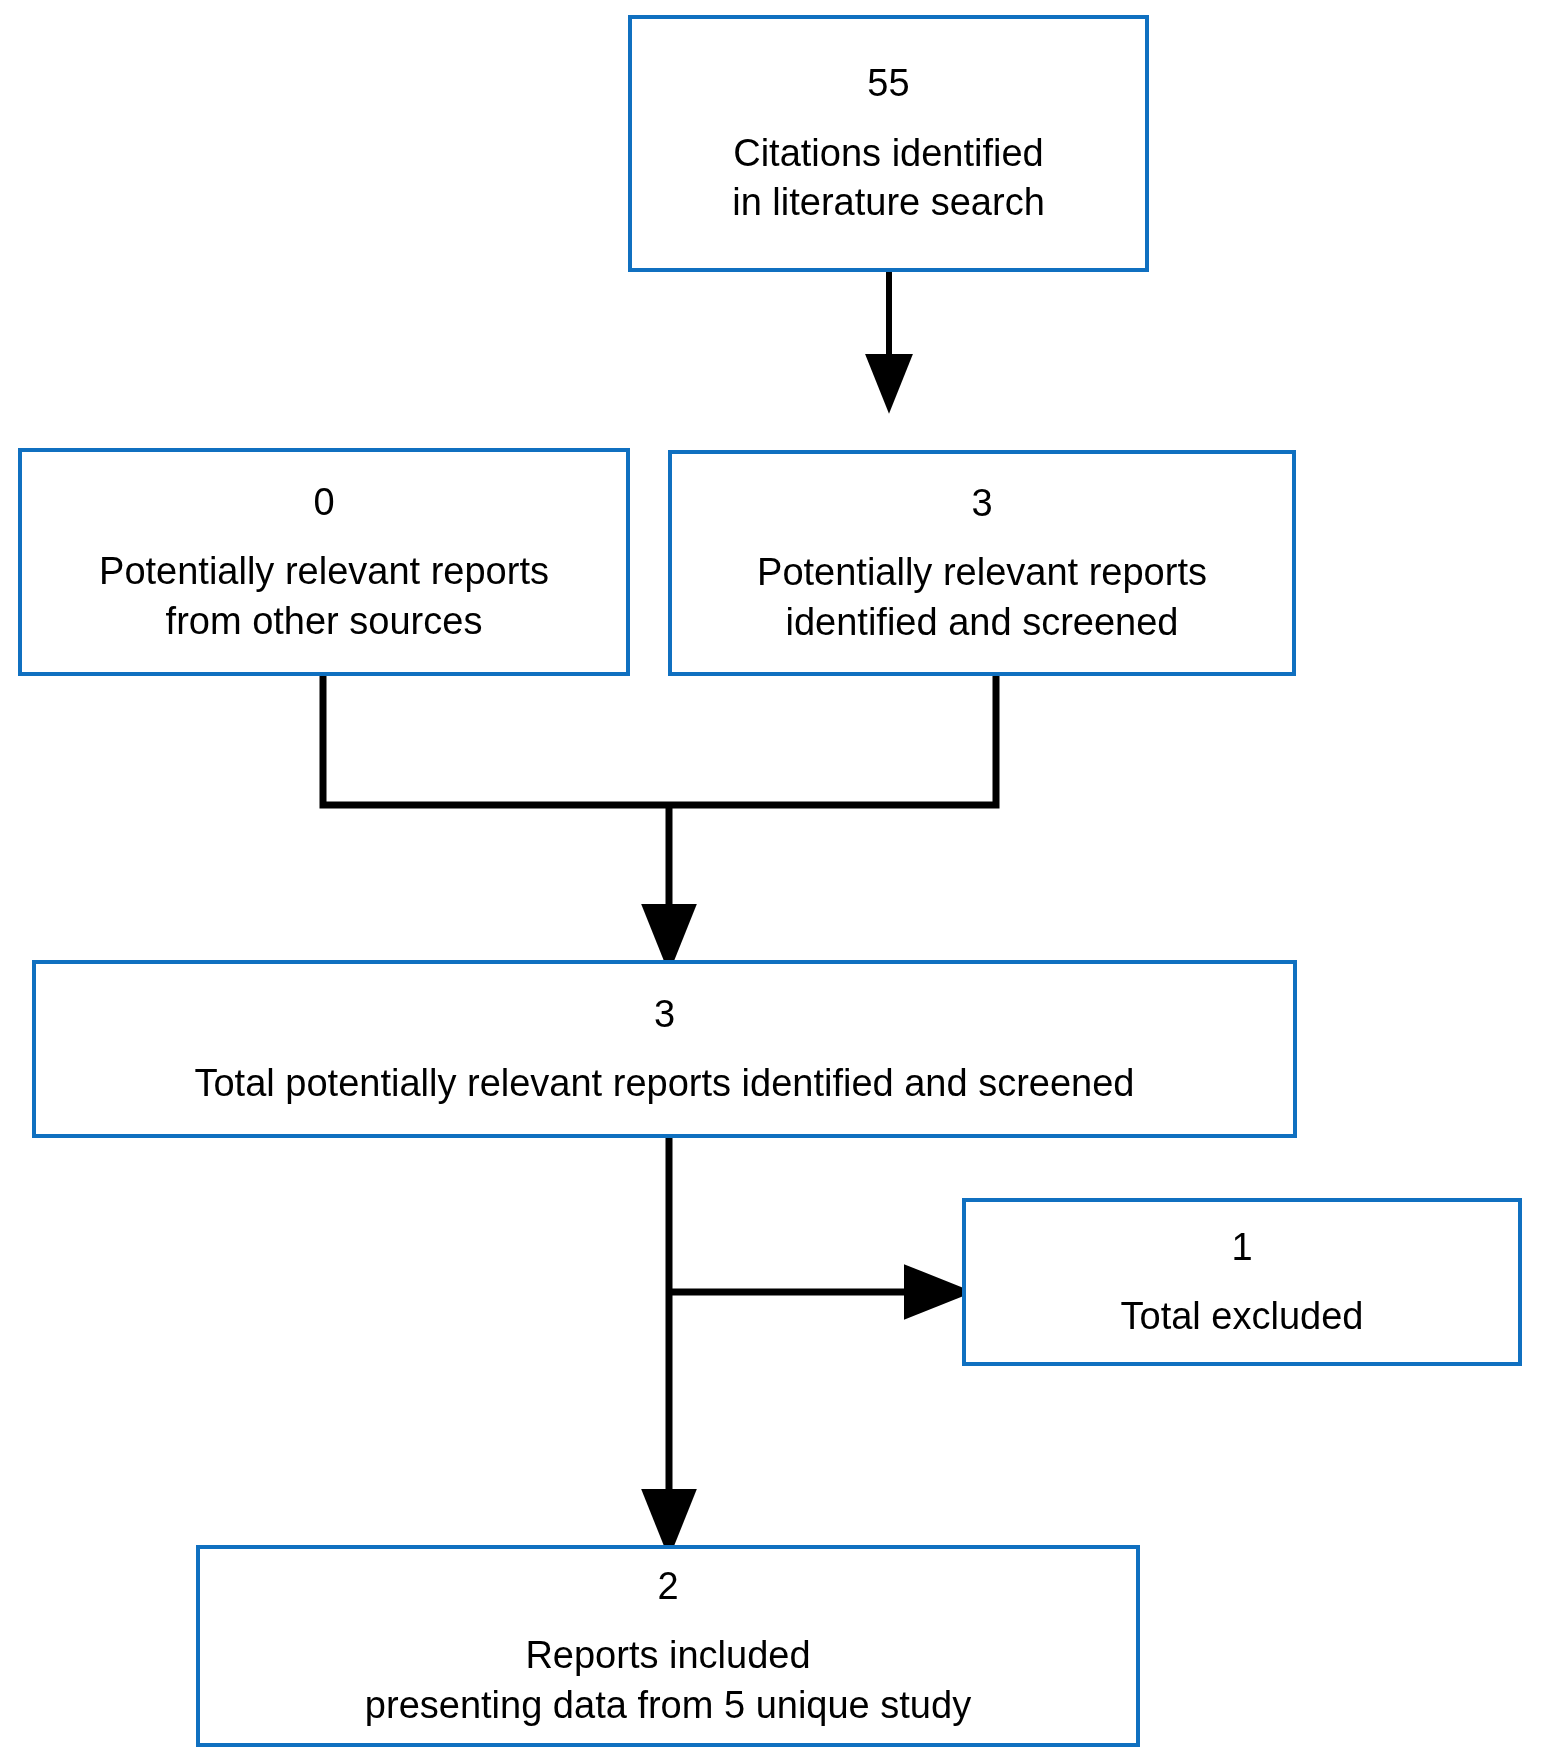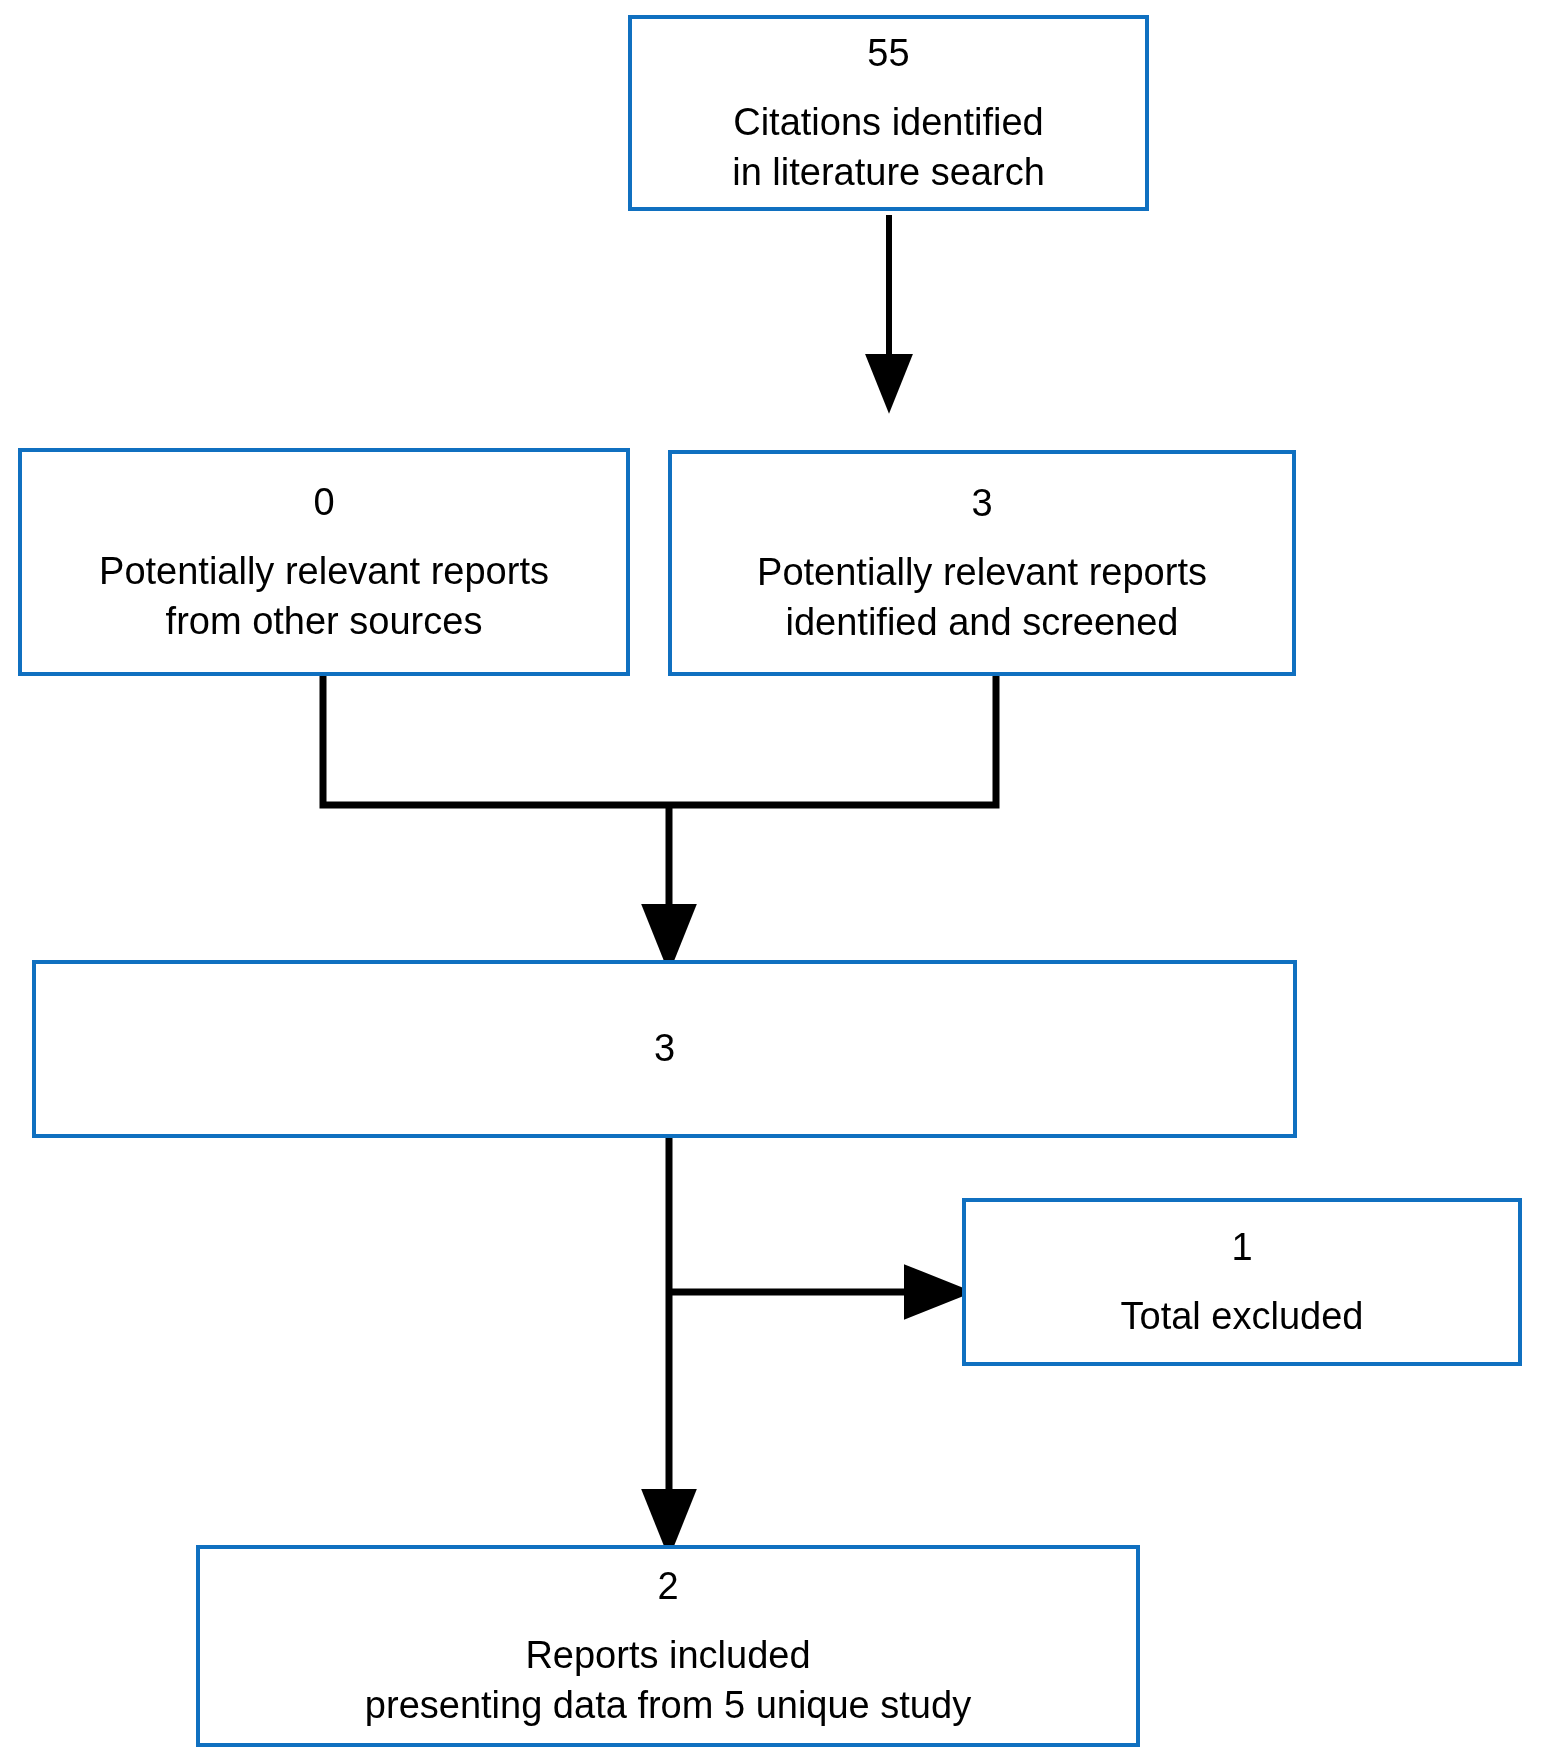--- a/index.html
+++ b/index.html
@@ -44,21 +44,21 @@
   .node .count {
     display: block;
   }
   .node .label {
     display: block;
     white-space: pre-line;
     margin-top: 20px;
   }
 
   
-  #node-citations       { left: 628px;  top: 15px;   width: 521px;  height: 196px; }
+  #node-citations       { left: 628px;  top: 15px;   width: 521px;  height: 257px; }
   #node-other-sources   { left: 18px;   top: 448px;  width: 612px;  height: 228px; }
   #node-screened        { left: 668px;  top: 450px;  width: 628px;  height: 226px; }
   #node-total-screened  { left: 32px;   top: 960px;  width: 1265px; height: 178px; }
   #node-excluded        { left: 962px;  top: 1198px; width: 560px;  height: 168px; }
   #node-included        { left: 196px;  top: 1545px; width: 944px;  height: 202px; }
 </style>
 </head>
 <body>
 
 <div id="canvas">
@@ -108,20 +108,21 @@
   </div>
 
   <div class="node" id="node-screened" style="border-color: rgb(16, 112, 192);">
     <span class="count">3</span>
     <span class="label">Potentially relevant reports
 identified and screened</span>
   </div>
 
   <div class="node" id="node-total-screened" style="border-color: rgb(16, 112, 192);">
     <span class="count">3</span>
+    <span class="label">Total potentially relevant reports identified and screened</span>
   </div>
 
   <div class="node" id="node-excluded" style="border-color: rgb(16, 112, 192);">
     <span class="count">1</span>
     <span class="label">Total excluded</span>
   </div>
 
   <div class="node" id="node-included" style="border-color: rgb(16, 112, 192);">
     <span class="count">2</span>
     <span class="label">Reports included

